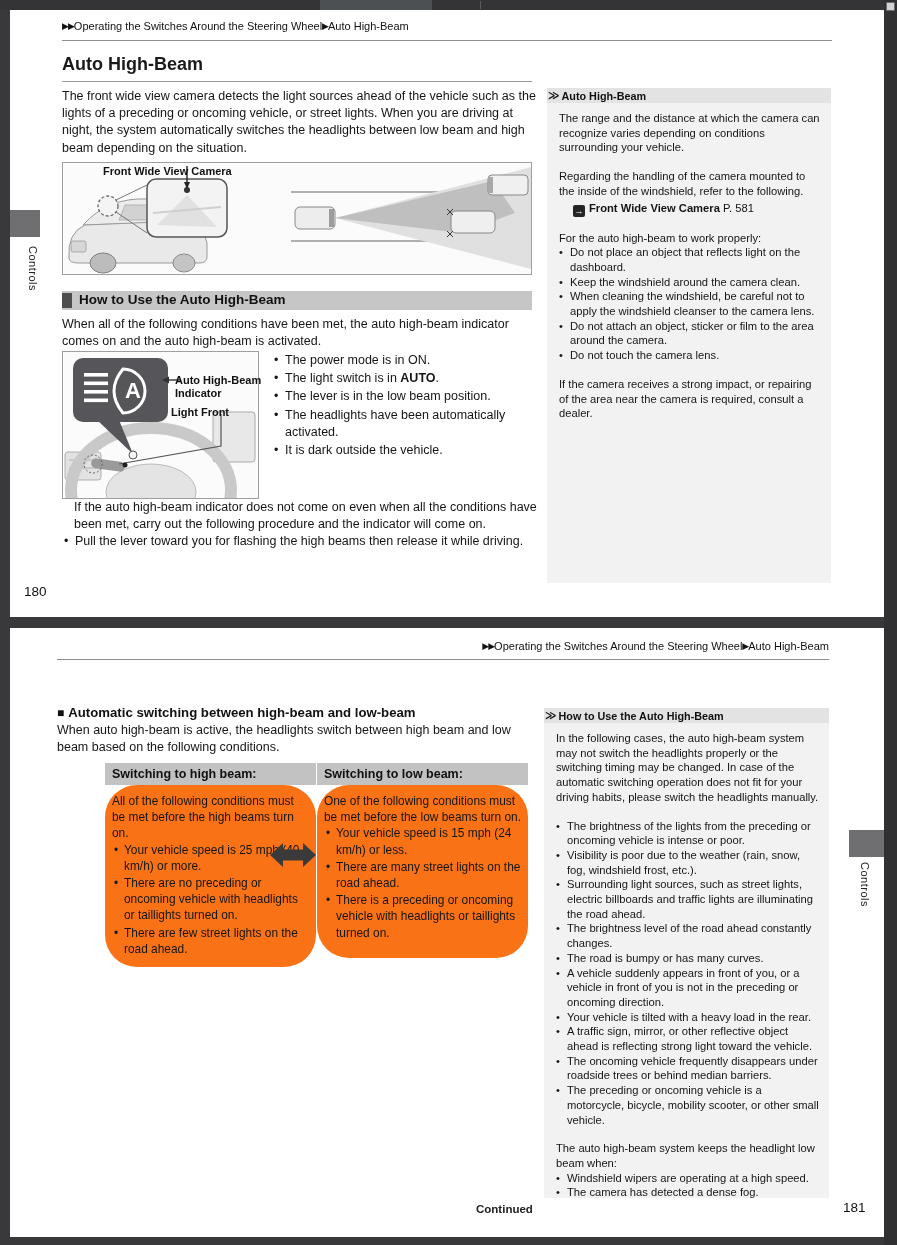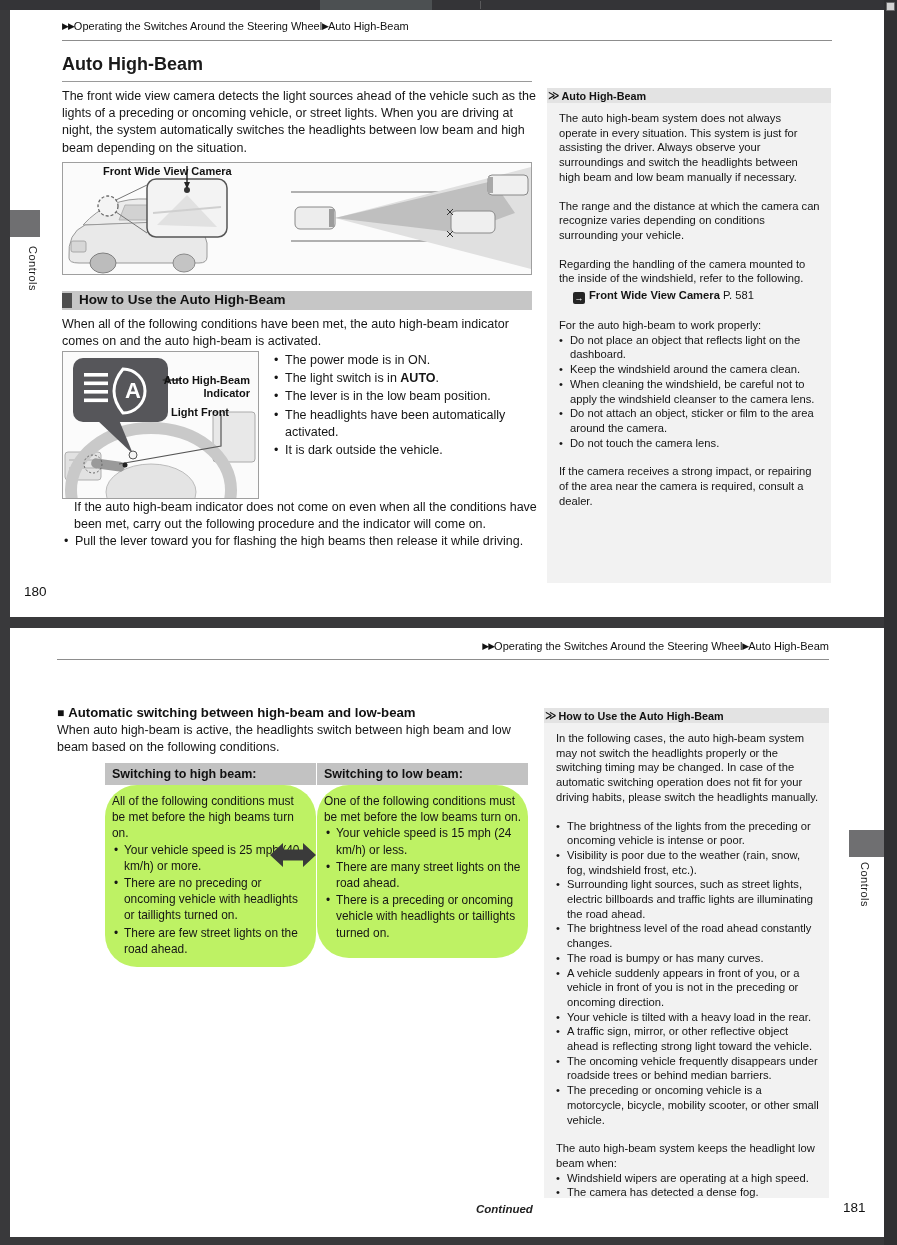--- a/index.html
+++ b/index.html
@@ -55,23 +55,23 @@
   .reflink { margin:2px 0 0 14px; }
   .refarrow { display:inline-block; width:12px; height:12px; background:#252525; color:#fff;
               border-radius:2px; font-size:9px; line-height:12px; text-align:center;
               vertical-align:-2px; margin-right:4px; font-weight:bold; }
 
   
   .h2line { font-size:13.2px; font-weight:bold; color:#111; }
   .h2line .sqg { font-size:12px; margin-right:4px; }
   .cmp-box { width:211px; }
   .cmp-head { height:22px; background:#c2c2c2; font-size:12.5px; font-weight:bold; line-height:22px; padding-left:7px; color:#111; }
-  .cmp-body { background:#bef264; min-height:173px; padding:8px 6px 9px 7px; font-size:11.9px; line-height:16.2px; color:#151515;border-radius:32px; }
+  .cmp-body { background:#f97316; min-height:173px; padding:8px 6px 9px 7px; font-size:11.9px; line-height:16.2px; color:#151515;border-radius:32px; }
   .cmp-body ul.blist li { padding-left:12px; }
-  .continued { font-size:11.5px; font-style:italic; font-weight:bold; color:#222; }
+  .continued { font-size:11.5px; font-weight:bold; color:#222; }
 </style>
 </head>
 <body>
 
 <div class="chrome-top">
   <div class="chrome-inset"></div>
   <div class="chrome-div"></div>
 </div>
 <div class="scrollbar">
   <div class="scroll-btn"></div>
@@ -159,21 +159,21 @@
         <rect x="21" y="21" width="24" height="3.6"></rect>
         <rect x="21" y="29.5" width="24" height="3.6"></rect>
         <rect x="21" y="38" width="24" height="3.6"></rect>
         <rect x="21" y="46.5" width="24" height="3.6"></rect>
       </g>
       <path d="M60,17 a21,21 0 1 1 0,44 q-9,-11 -9,-22 q0,-11 9,-22 z" fill="none" stroke="#ffffff" stroke-width="3"></path>
       <text x="70" y="46" text-anchor="middle" font-size="22" font-weight="bold" fill="#ffffff">A</text>
       <line x1="106" y1="28" x2="118" y2="28" stroke="#333" stroke-width="1.4"></line>
       <polygon points="106,24.5 106,31.5 99,28" fill="#333"></polygon>
     </svg>
-    <div class="fig-label" style="left:92px; top:22px; width:95px;text-align:right;">Auto High-Beam Indicator</div>
+    <div class="fig-label" style="left:112px; top:22px; width:95px;">Auto High-Beam Indicator</div>
     <div class="fig-label" style="left:108px; top:54px;">Light Front</div>
   </div>
 
   <ul class="abs blist body-text" style="left:262px; top:342px; width:272px;">
 
       <li><span>The power mode is in ON.</span><span class="b"></span><span></span></li>
 
       <li><span>The light switch is in </span><span class="b">AUTO</span><span>.</span></li>
 
       <li><span>The lever is in the low beam position.</span><span class="b"></span><span></span></li>
@@ -188,21 +188,20 @@
 
   <li><span>Pull the lever toward you for flashing the high beams then release it while driving.</span></li>
     </ul>
 
   <div class="abs sidebar" style="left:537px; top:78px; width:284px; height:495px;">
     <div class="sb-head">
       <span class="mk">≫</span>
       <span>Auto High-Beam</span>
     </div>
     <div class="sb-body">
-      <p>The auto high-beam system does not always operate in every situation. This system is just for assisting the driver. Always observe your surroundings and switch the headlights between high beam and low beam manually if necessary.</p>
       <p>The range and the distance at which the camera can recognize varies depending on conditions surrounding your vehicle.</p>
       <p style="margin-bottom:0;">Regarding the handling of the camera mounted to the inside of the windshield, refer to the following.</p>
       <p class="reflink">
         <span class="refarrow">→</span><span class="b">Front Wide View Camera</span> <span>P. 581</span>
       </p>
       <p style="margin-bottom:0;">For the auto high-beam to work properly:</p>
       <ul class="blist">
 
       <li><span>Do not place an object that reflects light on the dashboard.</span></li>
           <li><span>Keep the windshield around the camera clean.</span></li>

